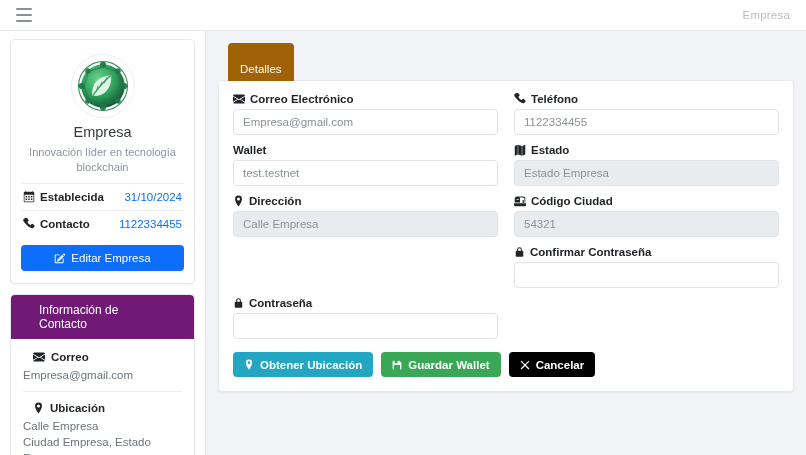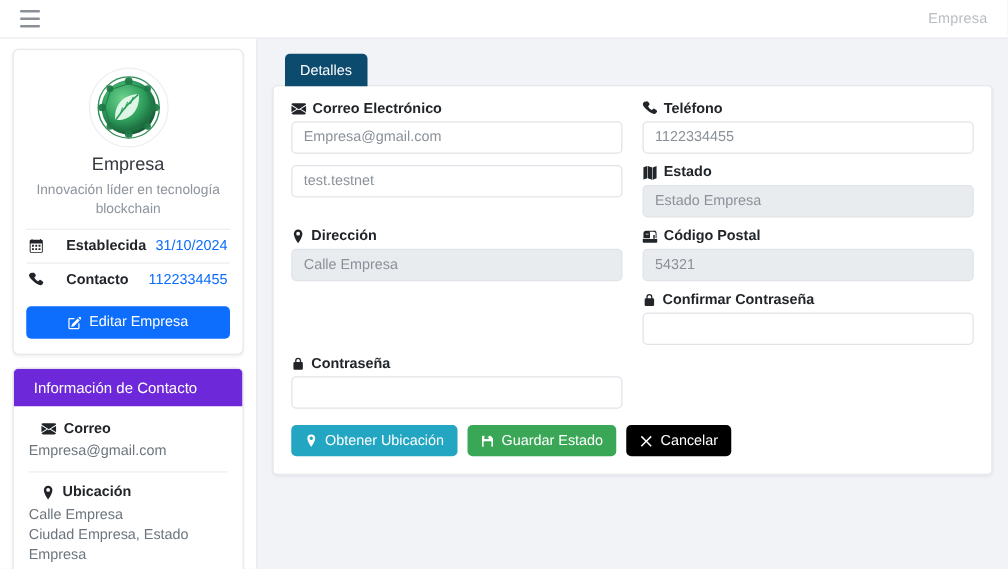--- a/index.html
+++ b/index.html
@@ -64,58 +64,58 @@
     font-size: 11px; color: #8e949d; line-height: 15px;
     padding: 0 6px 8px 6px;
   }
 
   .kv-row {
     display: flex; align-items: center; justify-content: space-between;
     border-top: 1px solid #edeef1;
     padding: 7px 2px 7px 2px;
     font-size: 11.5px;
   }
-  .kv-label { display: flex; align-items: center; gap: 18px; font-weight: bold; color: #212529; }
+  .kv-label { display: flex; align-items: center; gap: 5px; font-weight: bold; color: #212529; }
   .kv-value { color: #0d6efd; font-size: 11.5px; }
 
   .btn {
     display: inline-flex; align-items: center; justify-content: center; gap: 6px;
     border: none; border-radius: 4px;
     font-family: "Liberation Sans", sans-serif;
     cursor: pointer; white-space: nowrap;
   }
   #edit-company-btn {
     width: 100%; height: 26px; margin-top: 8px;
     background: #0d6efd; color: #ffffff; font-size: 11.5px;
   }
 
   
   #contact-card { margin-top: 10px; overflow: hidden; }
   #contact-card-header {
-    background: #6d28d9; color: #ffffff;
-    font-size: 12px; padding: 8px 16px;
+    background: #701a75; color: #ffffff;
+    font-size: 12px; padding: 8px 28px;
   }
   #contact-card-body { padding: 10px 12px 12px 12px; }
   .contact-block { padding: 2px 0 8px 0; }
   .contact-block + .contact-block { border-top: 1px solid #edeef1; padding-top: 10px; }
   .contact-title {
     display: flex; align-items: center; gap: 6px;
     font-weight: bold; font-size: 11.5px; color: #212529; margin-bottom: 4px; padding-left: 10px;
   }
   .contact-line { font-size: 11.5px; color: #6c757d; line-height: 16px; }
 
   
   #main { position: absolute; left: 206px; top: 0; right: 0; height: 424px; padding: 10px 12px; }
 
   #tabstrip { padding: 2px 0 0 10px; }
   #tab-detalles {
-    background: #0c4a6e; color: #ffffff;
+    background: #a16207; color: #ffffff;
     border-radius: 4px 4px 0 0;
     font-size: 11.5px;
-    padding: 8px 12px 6px 12px;
+    padding: 20px 12px 6px 12px;
     display: inline-block; cursor: pointer;
   }
 
   #form-panel {
     background: #ffffff;
     border: 1px solid #e6e8ec;
     border-radius: 4px;
     box-shadow: 0 1px 2px rgba(16,24,40,.05);
     padding: 12px 14px 14px 14px;
     margin-top: -1px;
@@ -136,21 +136,21 @@
     padding: 0 9px;
     outline: none;
   }
   .field-input::placeholder { color: #8b9199; }
   .field-input.disabled { background: #e9ecef; color: #6c757d; }
 
   #actions { display: flex; gap: 8px; margin-top: 4px; }
   #btn-location { background: #23a6c2; color: #fff; }
   #btn-save { background: #3aa757; color: #fff; }
   #btn-cancel { background: #000000; color: #fff; }
-  #actions .btn { height: 25px; padding: 0 11px; font-size: 11.5px; }
+  #actions .btn { height: 25px; padding: 0 11px; font-size: 11.5px; font-weight: bold; }
 
   .ico { display: inline-flex; align-items: center; justify-content: center; }
   .ico svg { display: block; }
 </style>
 </head>
 <body>
 
 <div id="topbar">
   <div id="hamburger">
     <span></span>
@@ -298,20 +298,23 @@
               <svg width="12" height="12" viewBox="0 0 16 16">
                   <path fill="#212529" d="M3.65.15a1.5 1.5 0 0 1 2.1.23l1.4 1.8a1.5 1.5 0 0 1-.17 2.02l-.9.8a.4.4 0 0 0-.1.46c.3.72.8 1.6 1.52 2.33.73.72 1.6 1.22 2.33 1.52a.4.4 0 0 0 .46-.1l.8-.9a1.5 1.5 0 0 1 2.02-.17l1.8 1.4a1.5 1.5 0 0 1 .23 2.1l-.84 1.07c-.45.57-1.16.9-1.9.83-2.1-.2-4.7-1.5-7.1-3.9S.5 5.2.3 3.1c-.07-.74.26-1.45.83-1.9L2.2.36 3.65.15z"></path>
                 </svg>
             </span>
             <span>Teléfono</span>
           </div>
           <input class="field-input" type="text" readonly="" placeholder="1122334455" style="">
         </div>
 
         <div class="field">
+          <div class="field-label">
+            <span>Wallet</span>
+          </div>
           <input class="field-input" type="text" readonly="" placeholder="test.testnet" style="">
         </div>
 
         <div class="field">
           <div class="field-label">
             <span class="ico">
               <svg width="12" height="12" viewBox="0 0 16 16">
                   <path fill="#212529" d="M1 2.5 5 1v13L1 15.5v-13zm4.6-1.4L10.4 2.6v13L5.6 14.1v-13zM11 2.6 15 1v13l-4 1.6v-13z"></path>
                 </svg>
             </span>
@@ -332,21 +335,21 @@
           <input class="field-input disabled" type="text" disabled="" placeholder="Calle Empresa" style="">
         </div>
 
         <div class="field">
           <div class="field-label">
             <span class="ico">
               <svg width="12" height="12" viewBox="0 0 16 16">
                   <path fill="#212529" d="M4 2a3 3 0 0 0-3 3v5h7V5a3 3 0 0 0-.6-1.8H12a2 2 0 0 1 2 2V10h1V5.2A3 3 0 0 0 12 2H4zm-.5 3.2h3v1h-3v-1zM0 11v2.5A1.5 1.5 0 0 0 1.5 15h13a1.5 1.5 0 0 0 1.5-1.5V11H0zm11.5-0.3V6.6h1.6v4.1h-1.6z"></path>
                 </svg>
             </span>
-            <span>Código Postal</span>
+            <span>Código Ciudad</span>
           </div>
           <input class="field-input disabled" type="text" disabled="" placeholder="54321" style="">
         </div>
 
 
         <div class="field"></div>
 
         <div class="field">
           <div class="field-label">
             <span class="ico">
@@ -382,21 +385,21 @@
           </span>
           <span>Obtener Ubicación</span>
         </button>
 
         <button id="btn-save" class="btn">
           <span class="ico">
             <svg width="10" height="10" viewBox="0 0 16 16">
                 <path fill="#ffffff" d="M2 1a1 1 0 0 0-1 1v12a1 1 0 0 0 1 1h12a1 1 0 0 0 1-1V4.2L11.8 1H2zm2 0h6v4H4V1zm-.5 7h9a.5.5 0 0 1 .5.5V15H3V8.5a.5.5 0 0 1 .5-.5zM8.5 2h1.2v2.2H8.5V2z"></path>
               </svg>
           </span>
-          <span>Guardar Estado</span>
+          <span>Guardar Wallet</span>
         </button>
 
         <button id="btn-cancel" class="btn">
           <span class="ico">
             <svg width="10" height="10" viewBox="0 0 16 16">
                 <path fill="#ffffff" d="M2.4 1 1 2.4 6.6 8 1 13.6 2.4 15 8 9.4l5.6 5.6 1.4-1.4L9.4 8 15 2.4 13.6 1 8 6.6 2.4 1z"></path>
               </svg>
           </span>
           <span>Cancelar</span>
         </button>

